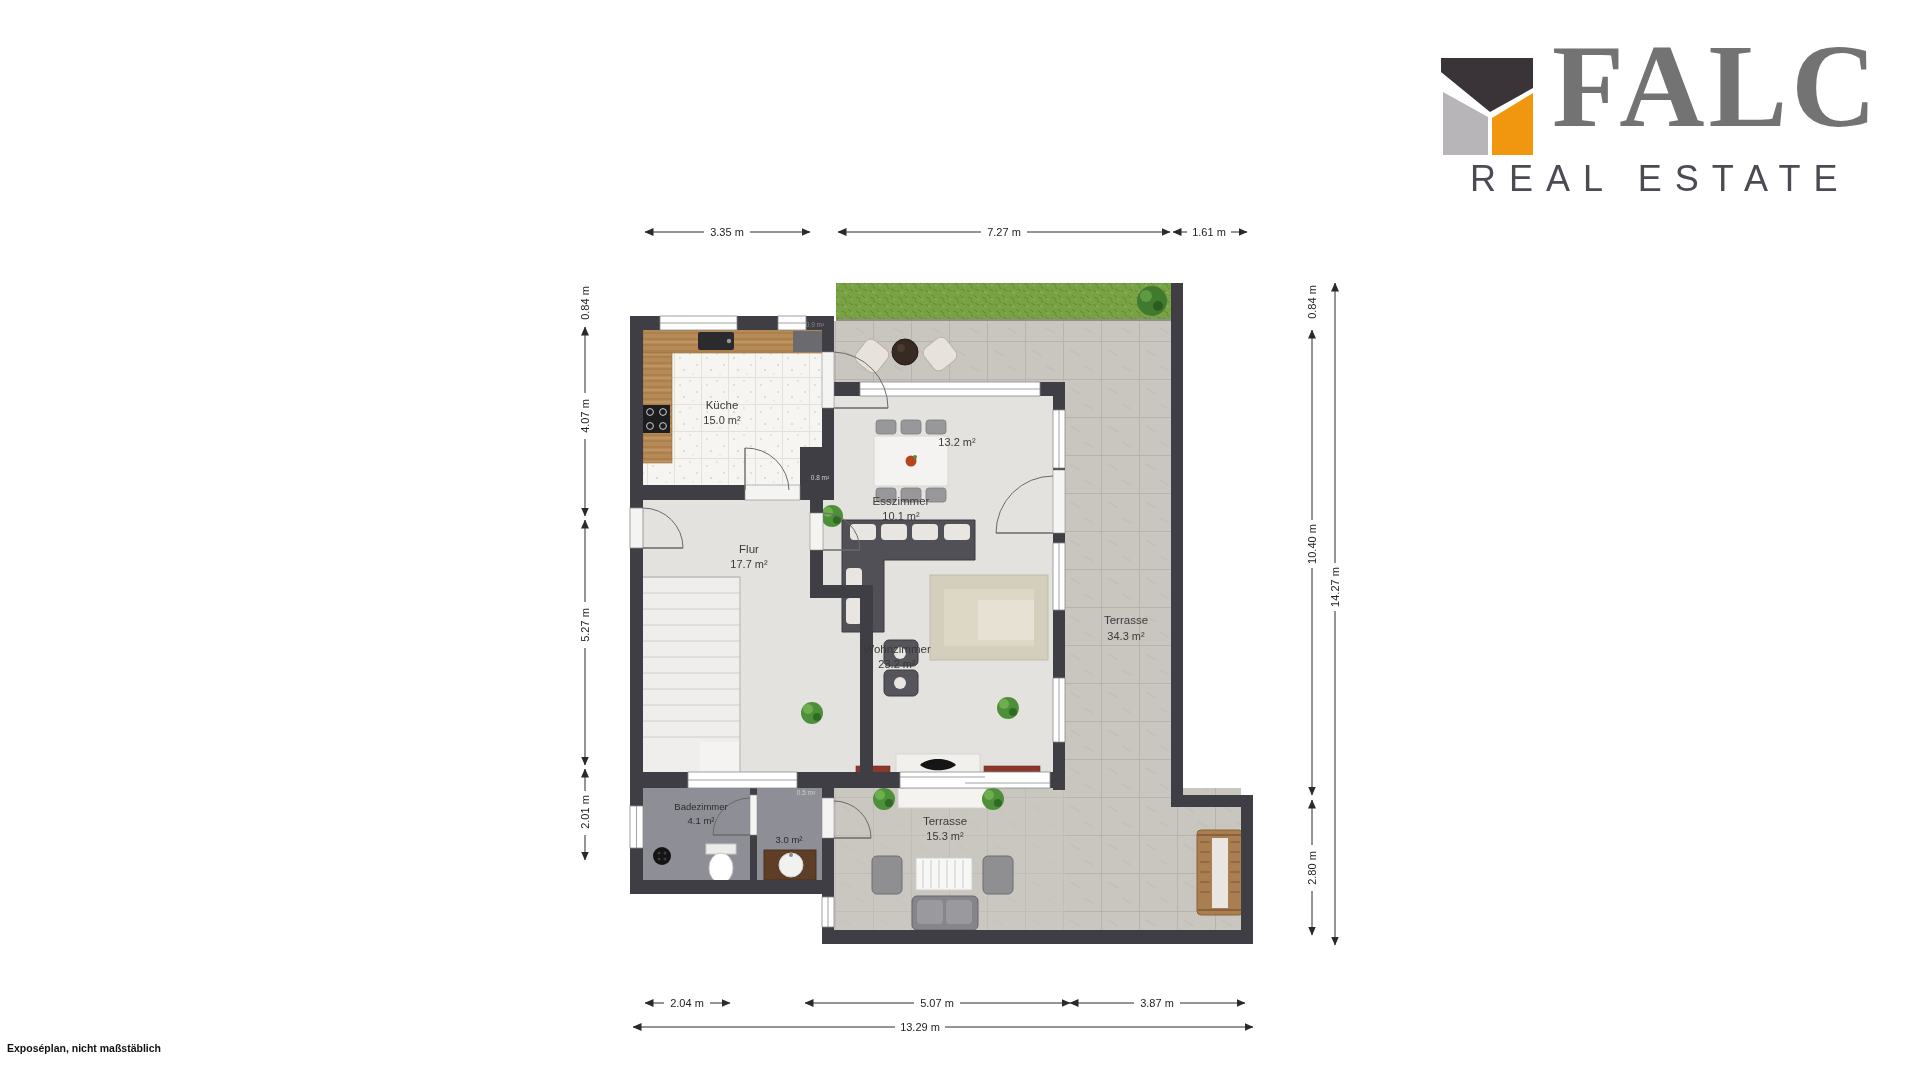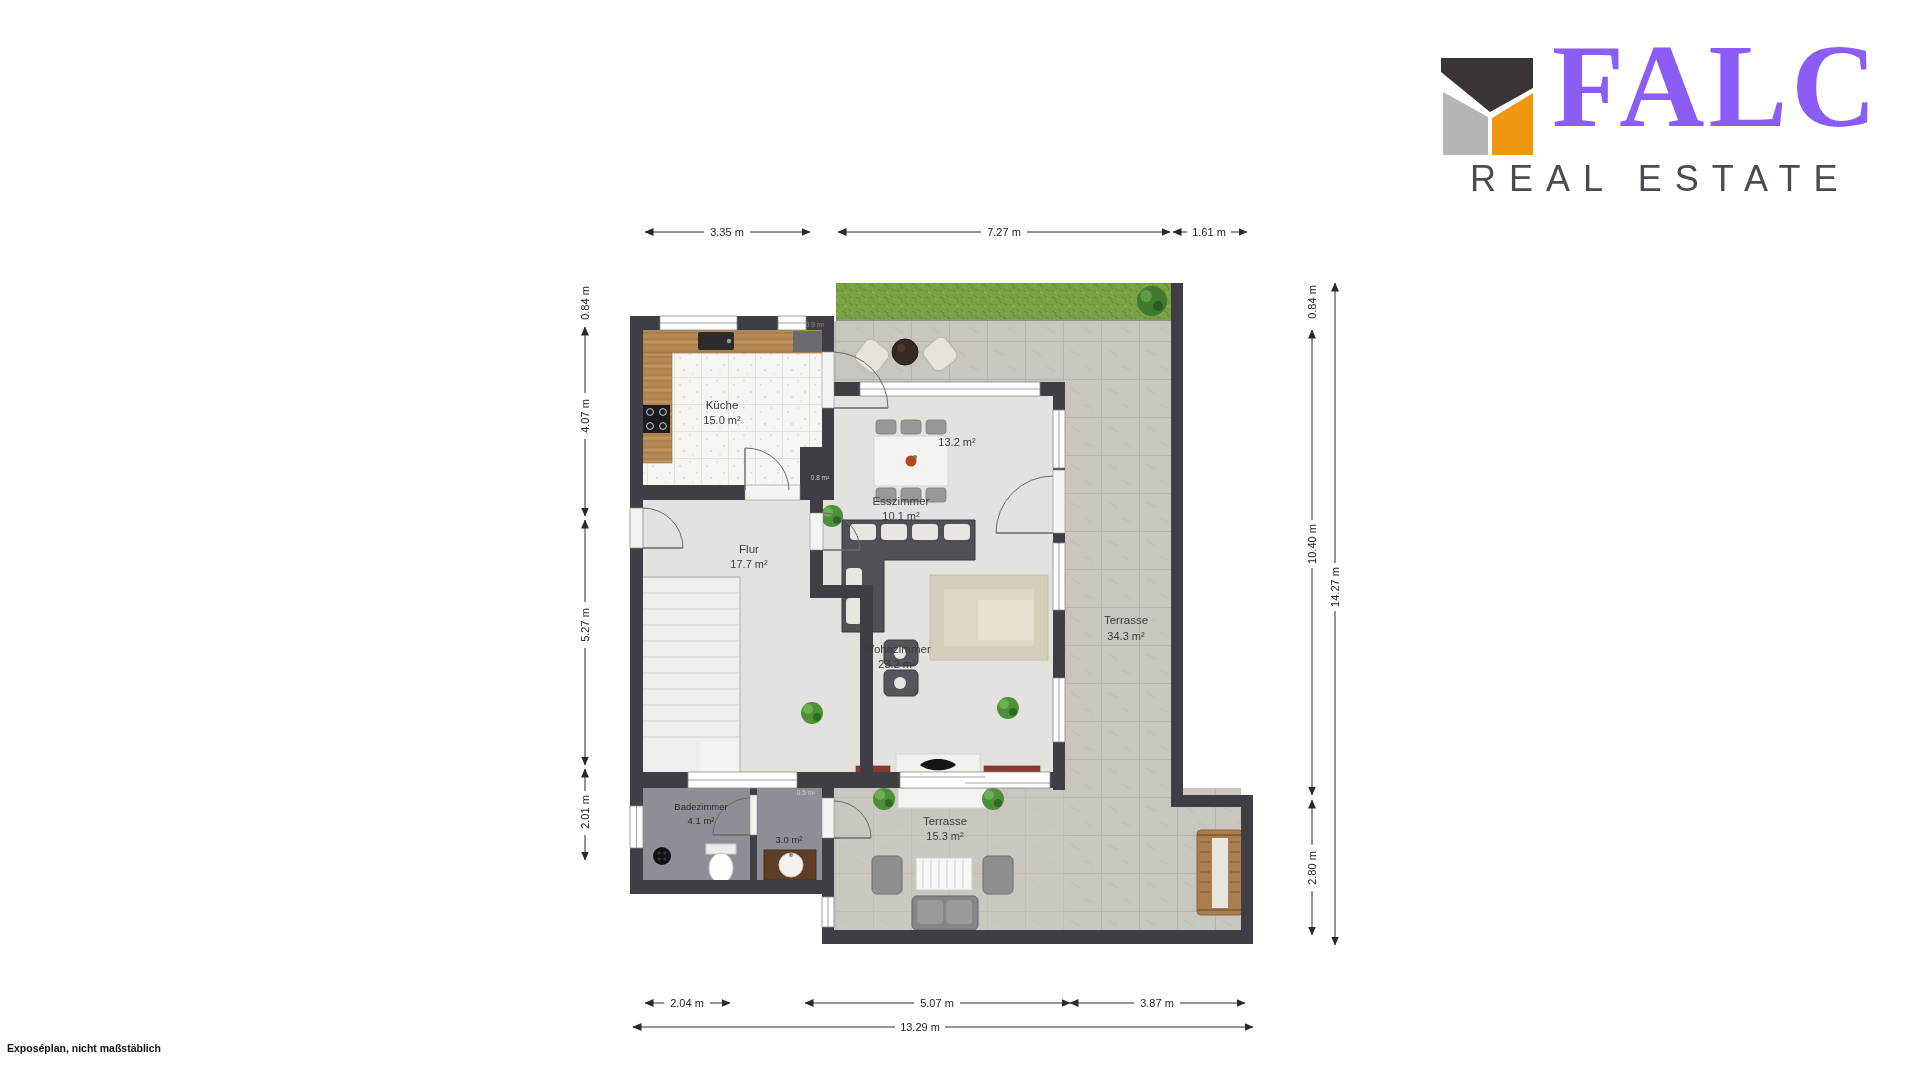--- a/index.html
+++ b/index.html
@@ -5,21 +5,21 @@
   html,body{margin:0;padding:0;background:#fff;}
   body{width:1920px;height:1080px;position:relative;overflow:hidden;
        font-family:"Liberation Sans", sans-serif;}
   .stage{position:absolute;inset:0;}
   svg.plan{position:absolute;left:0;top:0;}
   
   .logo{position:absolute;left:1440px;top:38px;width:470px;height:170px;}
   .logo-icon{position:absolute;left:0;top:17px;}
   .logo-word{position:absolute;left:112px;top:-16px;
              font-family:"Liberation Serif", serif;font-weight:bold;
-             font-size:118px;letter-spacing:4px;color:#8b5cf6;line-height:1.1;}
+             font-size:118px;letter-spacing:4px;color:#737373;line-height:1.1;}
   .logo-tagline{position:absolute;left:30px;top:120px;width:432px;
              font-family:Liberation Sans, sans-serif;font-size:36px;
              letter-spacing:13px;color:#4B4B53;white-space:nowrap;}
   
   .disclaimer{position:absolute;left:7px;top:1042px;font-size:10.5px;
               font-weight:bold;color:#111;}
   
   text{font-family:"Liberation Sans", sans-serif;}
   .dim{font-size:11px;fill:#1e1e1e;}
   .room-name{font-size:11.5px;fill:#3a3a3a;}

